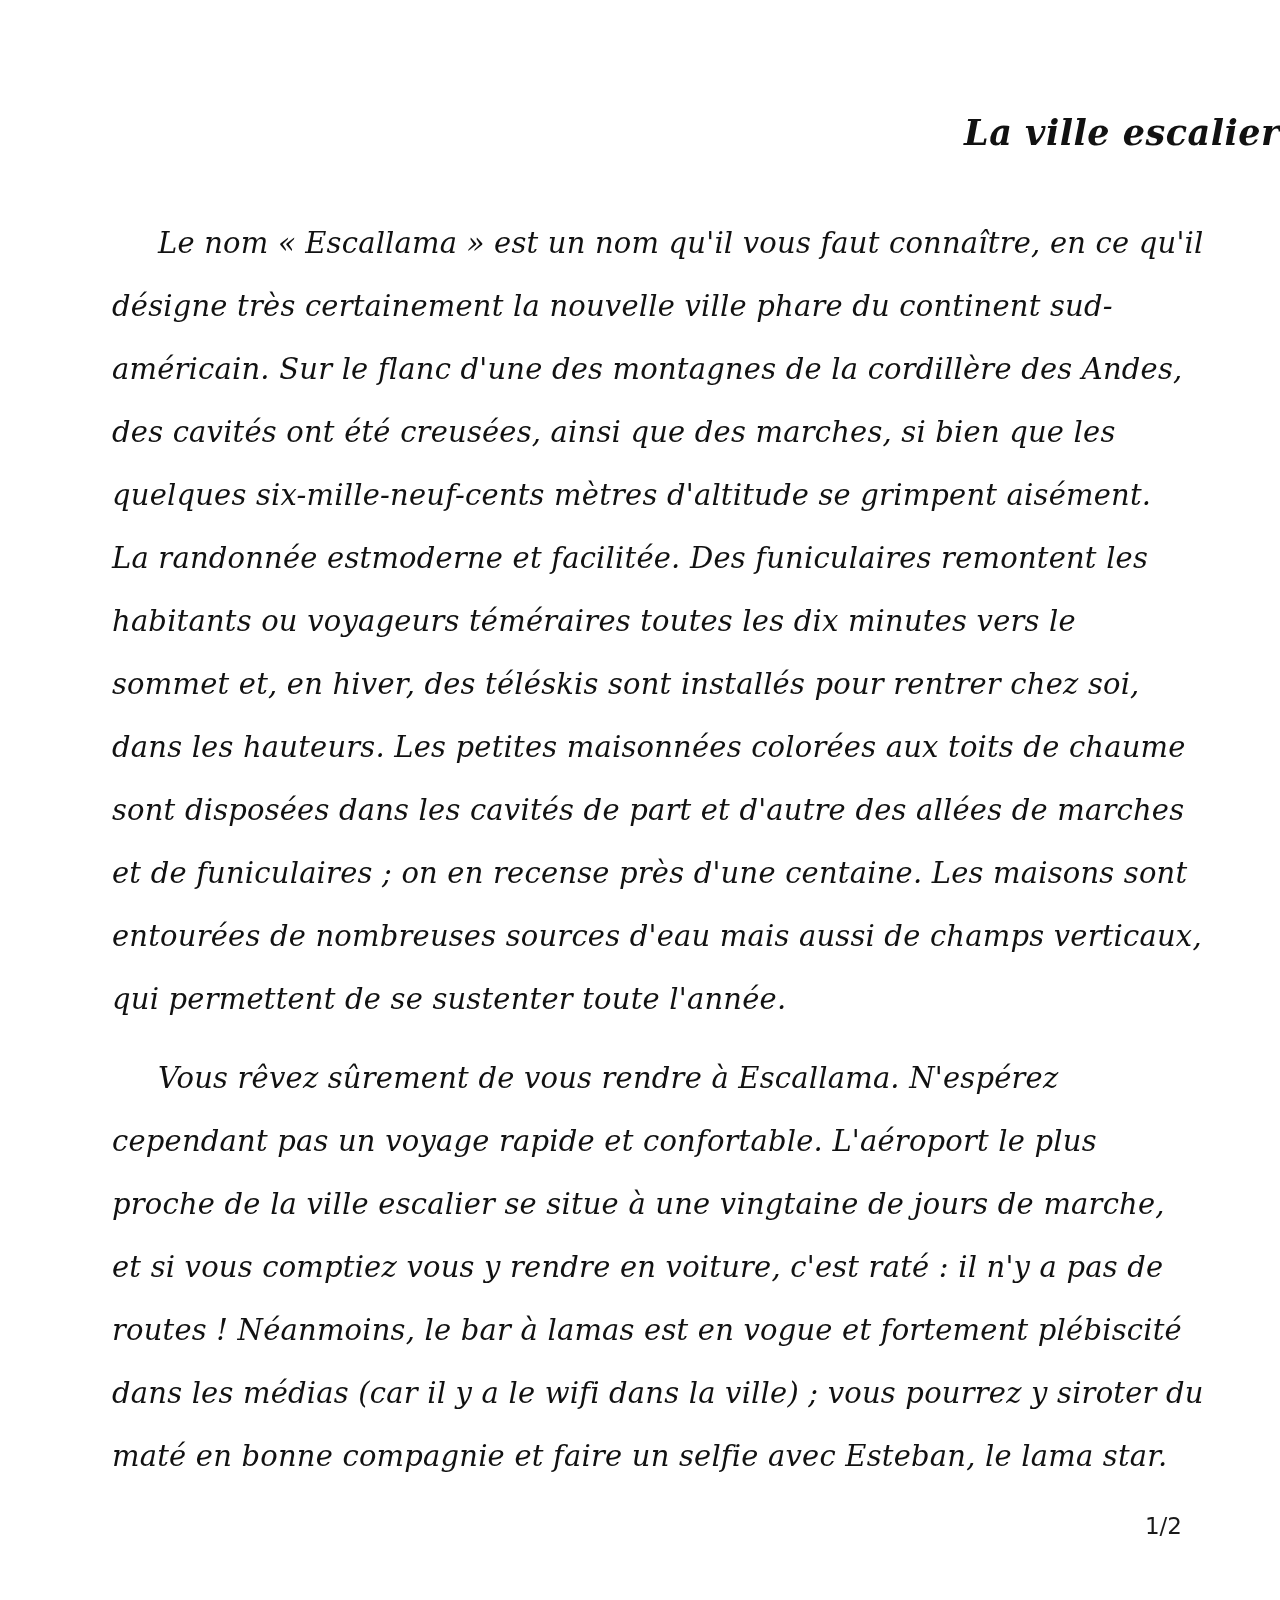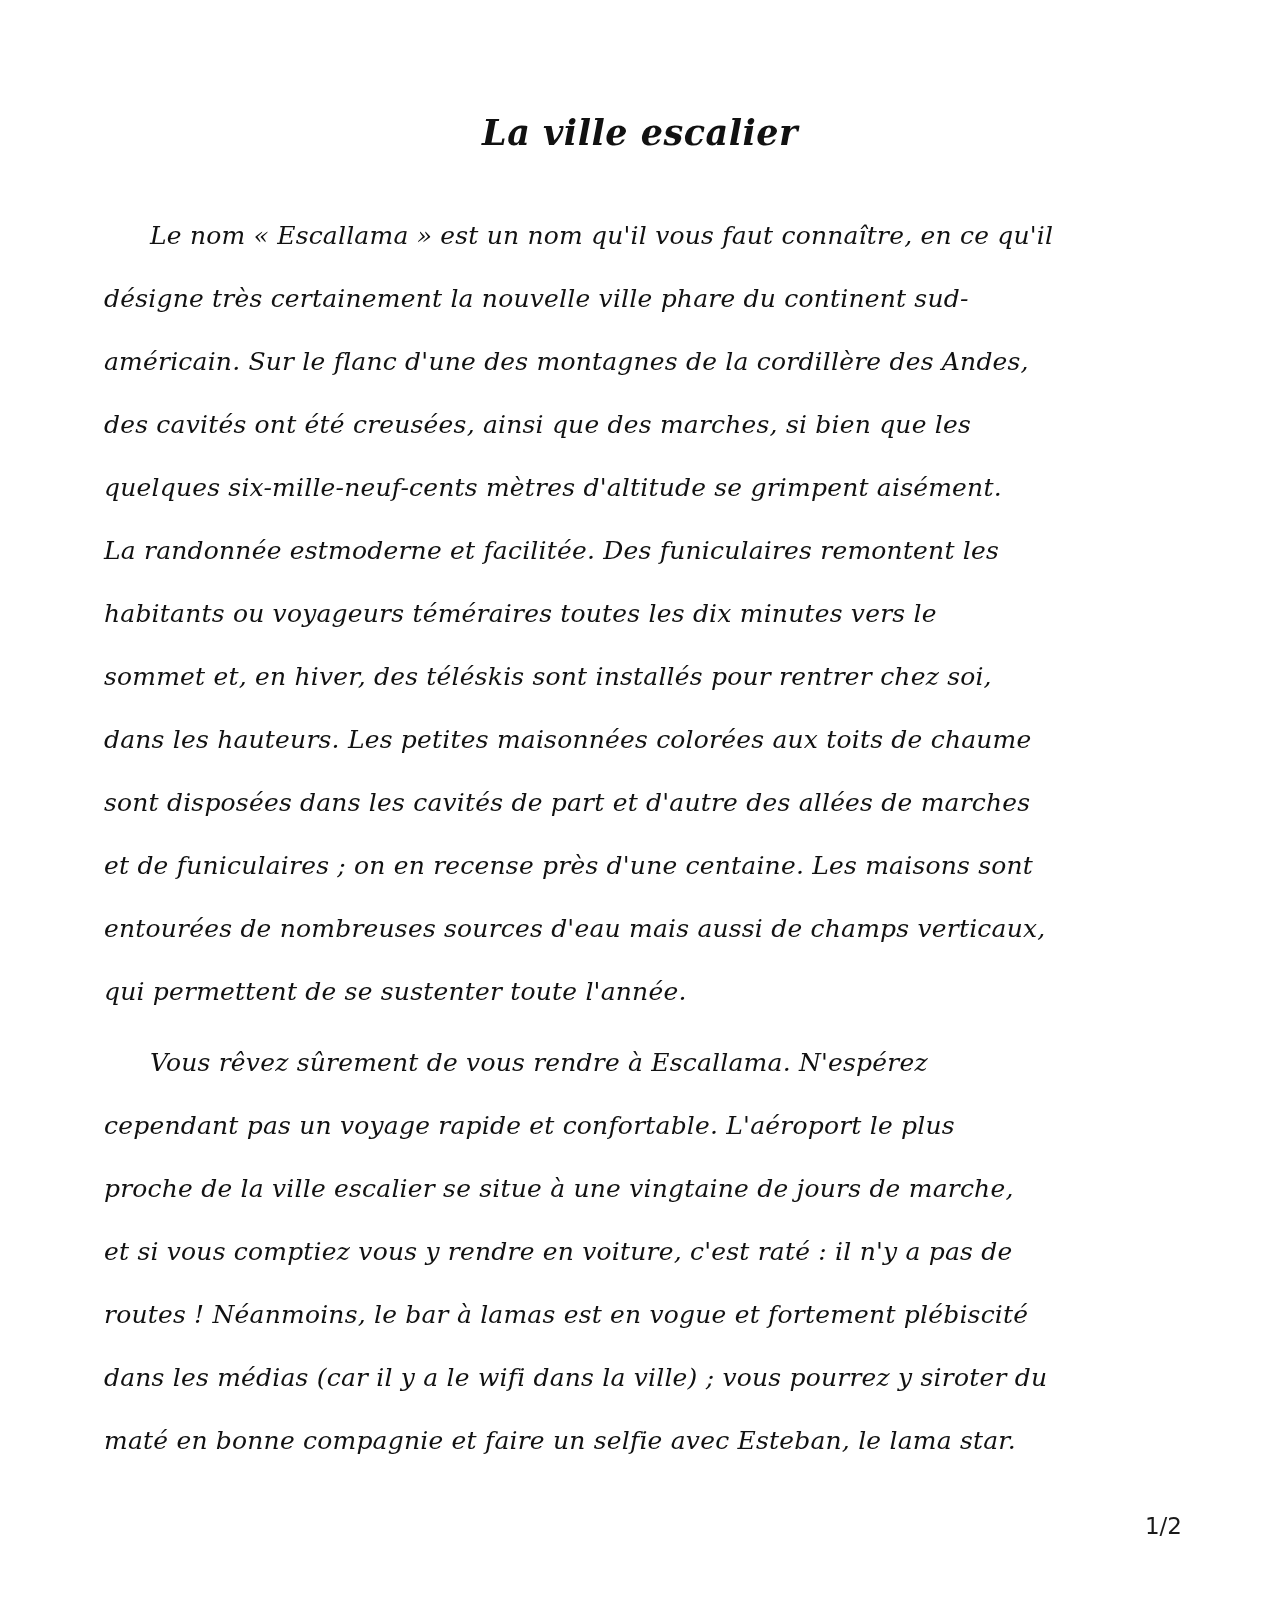--- a/index.html
+++ b/index.html
@@ -18,37 +18,37 @@
     .page {
       position: absolute;
       inset: 0;
       background: #ffffff;
     }
     .doc-title {
       position: absolute;
       top: 86px;
       left: 0;
       width: 100%;
-      text-align: center;
+      text-align: right;
       font-style: italic;
       font-size: 35px;
       line-height: 48px;
       letter-spacing: 0.5px;
     }
     .content {
       position: absolute;
       top: 196px;
       left: 96px;
       width: 1110px;
     }
     .para {
-      margin: 8px;
+      margin: 16px;
       white-space: pre;          
       font-style: italic;
-      font-size: 25px;
+      font-size: 29px;
       line-height: 63px;
       text-indent: 46px;         
       letter-spacing: 0.2px;
     }
     .page-number {
       position: absolute;
       top: 1506px;
       right: 98px;
       font-family: "DejaVu Sans", sans-serif;
       font-style: normal;

